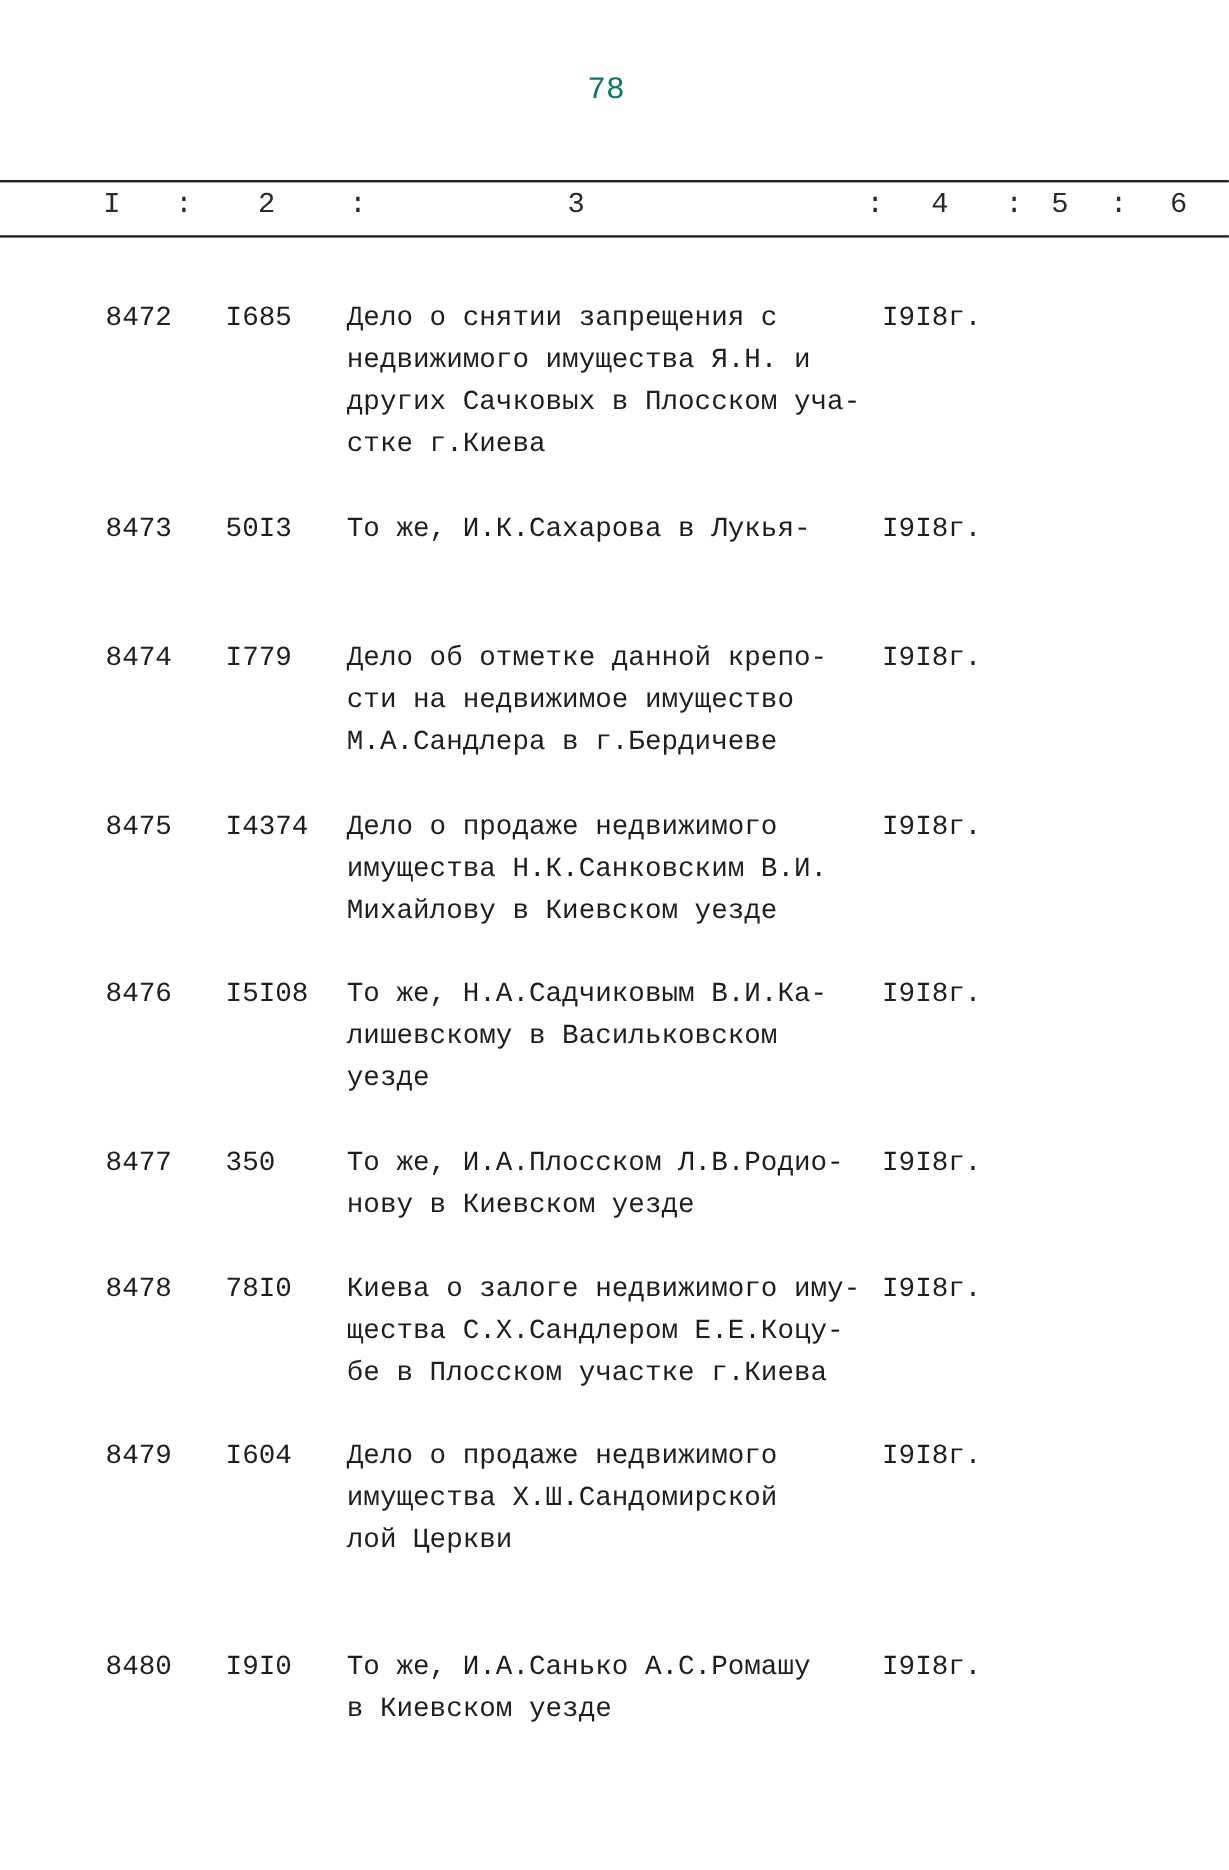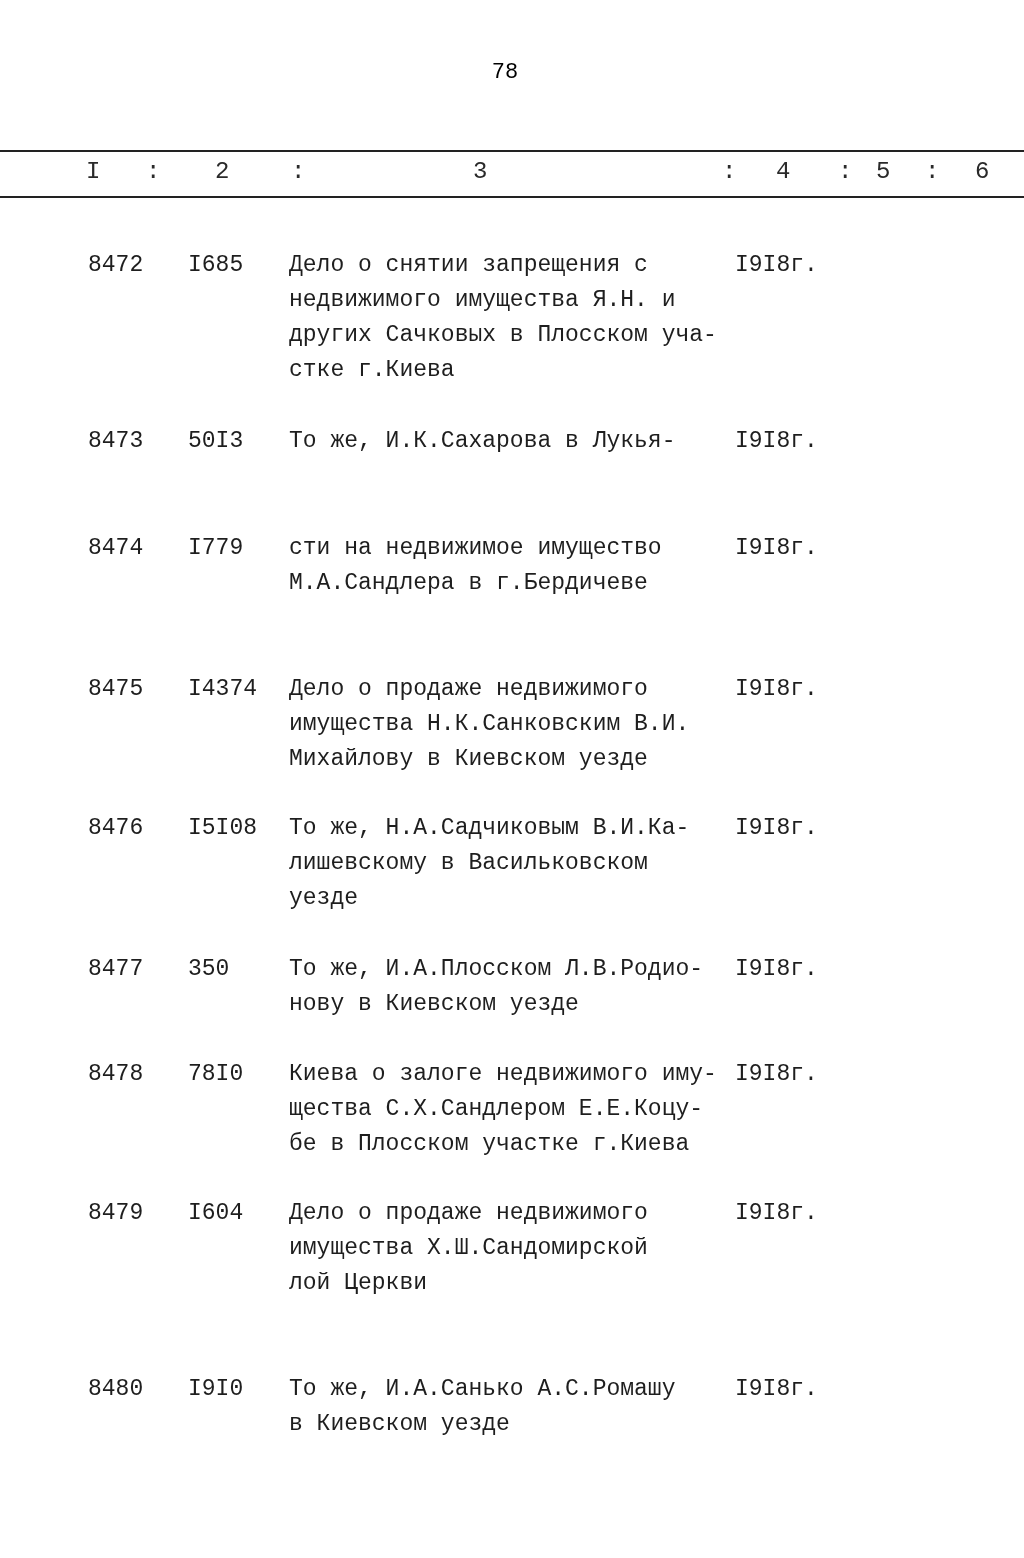--- a/index.html
+++ b/index.html
@@ -3,21 +3,21 @@
 <meta charset="utf-8">
 <style>
   html, body { margin: 0; padding: 0; }
   body {
     width: 1024px; height: 1558px; position: relative; overflow: hidden;
     background: #ffffff; color: #1e1e1e;
     font-family: "Liberation Mono", "DejaVu Sans Mono", monospace;
   }
   .page-number {
     position: absolute; left: 0; width: 1010px; top: 60px;
-    text-align: center; font-size: 22px; color: #000000;
+    text-align: center; font-size: 26px; color: #0f766e;
   }
   .rule {
     position: absolute; left: 0; width: 1024px; height: 2px; background: #222;
   }
   .rule.top { top: 150px; }
   .rule.bottom { top: 196px; }
   .col-header {
     position: absolute; top: 158px; font-size: 24px; color: #2a2a2a;
   }
   .entry { position: absolute; left: 0; width: 1024px; }
@@ -59,21 +59,21 @@
     </div>
     <div class="entry" style="top: 424px;">
       <div class="num">8473</div>
       <div class="code">50I3</div>
       <div class="desc"><div>То же, И.К.Сахарова в Лукья-</div></div>
       <div class="year">I9I8г.</div>
     </div>
     <div class="entry" style="top: 531px;">
       <div class="num">8474</div>
       <div class="code">I779</div>
-      <div class="desc"><div>сти на недвижимое имущество</div><div>М.А.Сандлера в г.Бердичеве</div></div>
+      <div class="desc"><div>Дело об отметке данной крепо-</div><div>сти на недвижимое имущество</div><div>М.А.Сандлера в г.Бердичеве</div></div>
       <div class="year">I9I8г.</div>
     </div>
     <div class="entry" style="top: 672px;">
       <div class="num">8475</div>
       <div class="code">I4374</div>
       <div class="desc"><div>Дело о продаже недвижимого</div><div>имущества Н.К.Санковским В.И.</div><div>Михайлову в Киевском уезде</div></div>
       <div class="year">I9I8г.</div>
     </div>
     <div class="entry" style="top: 811px;">
       <div class="num">8476</div>

